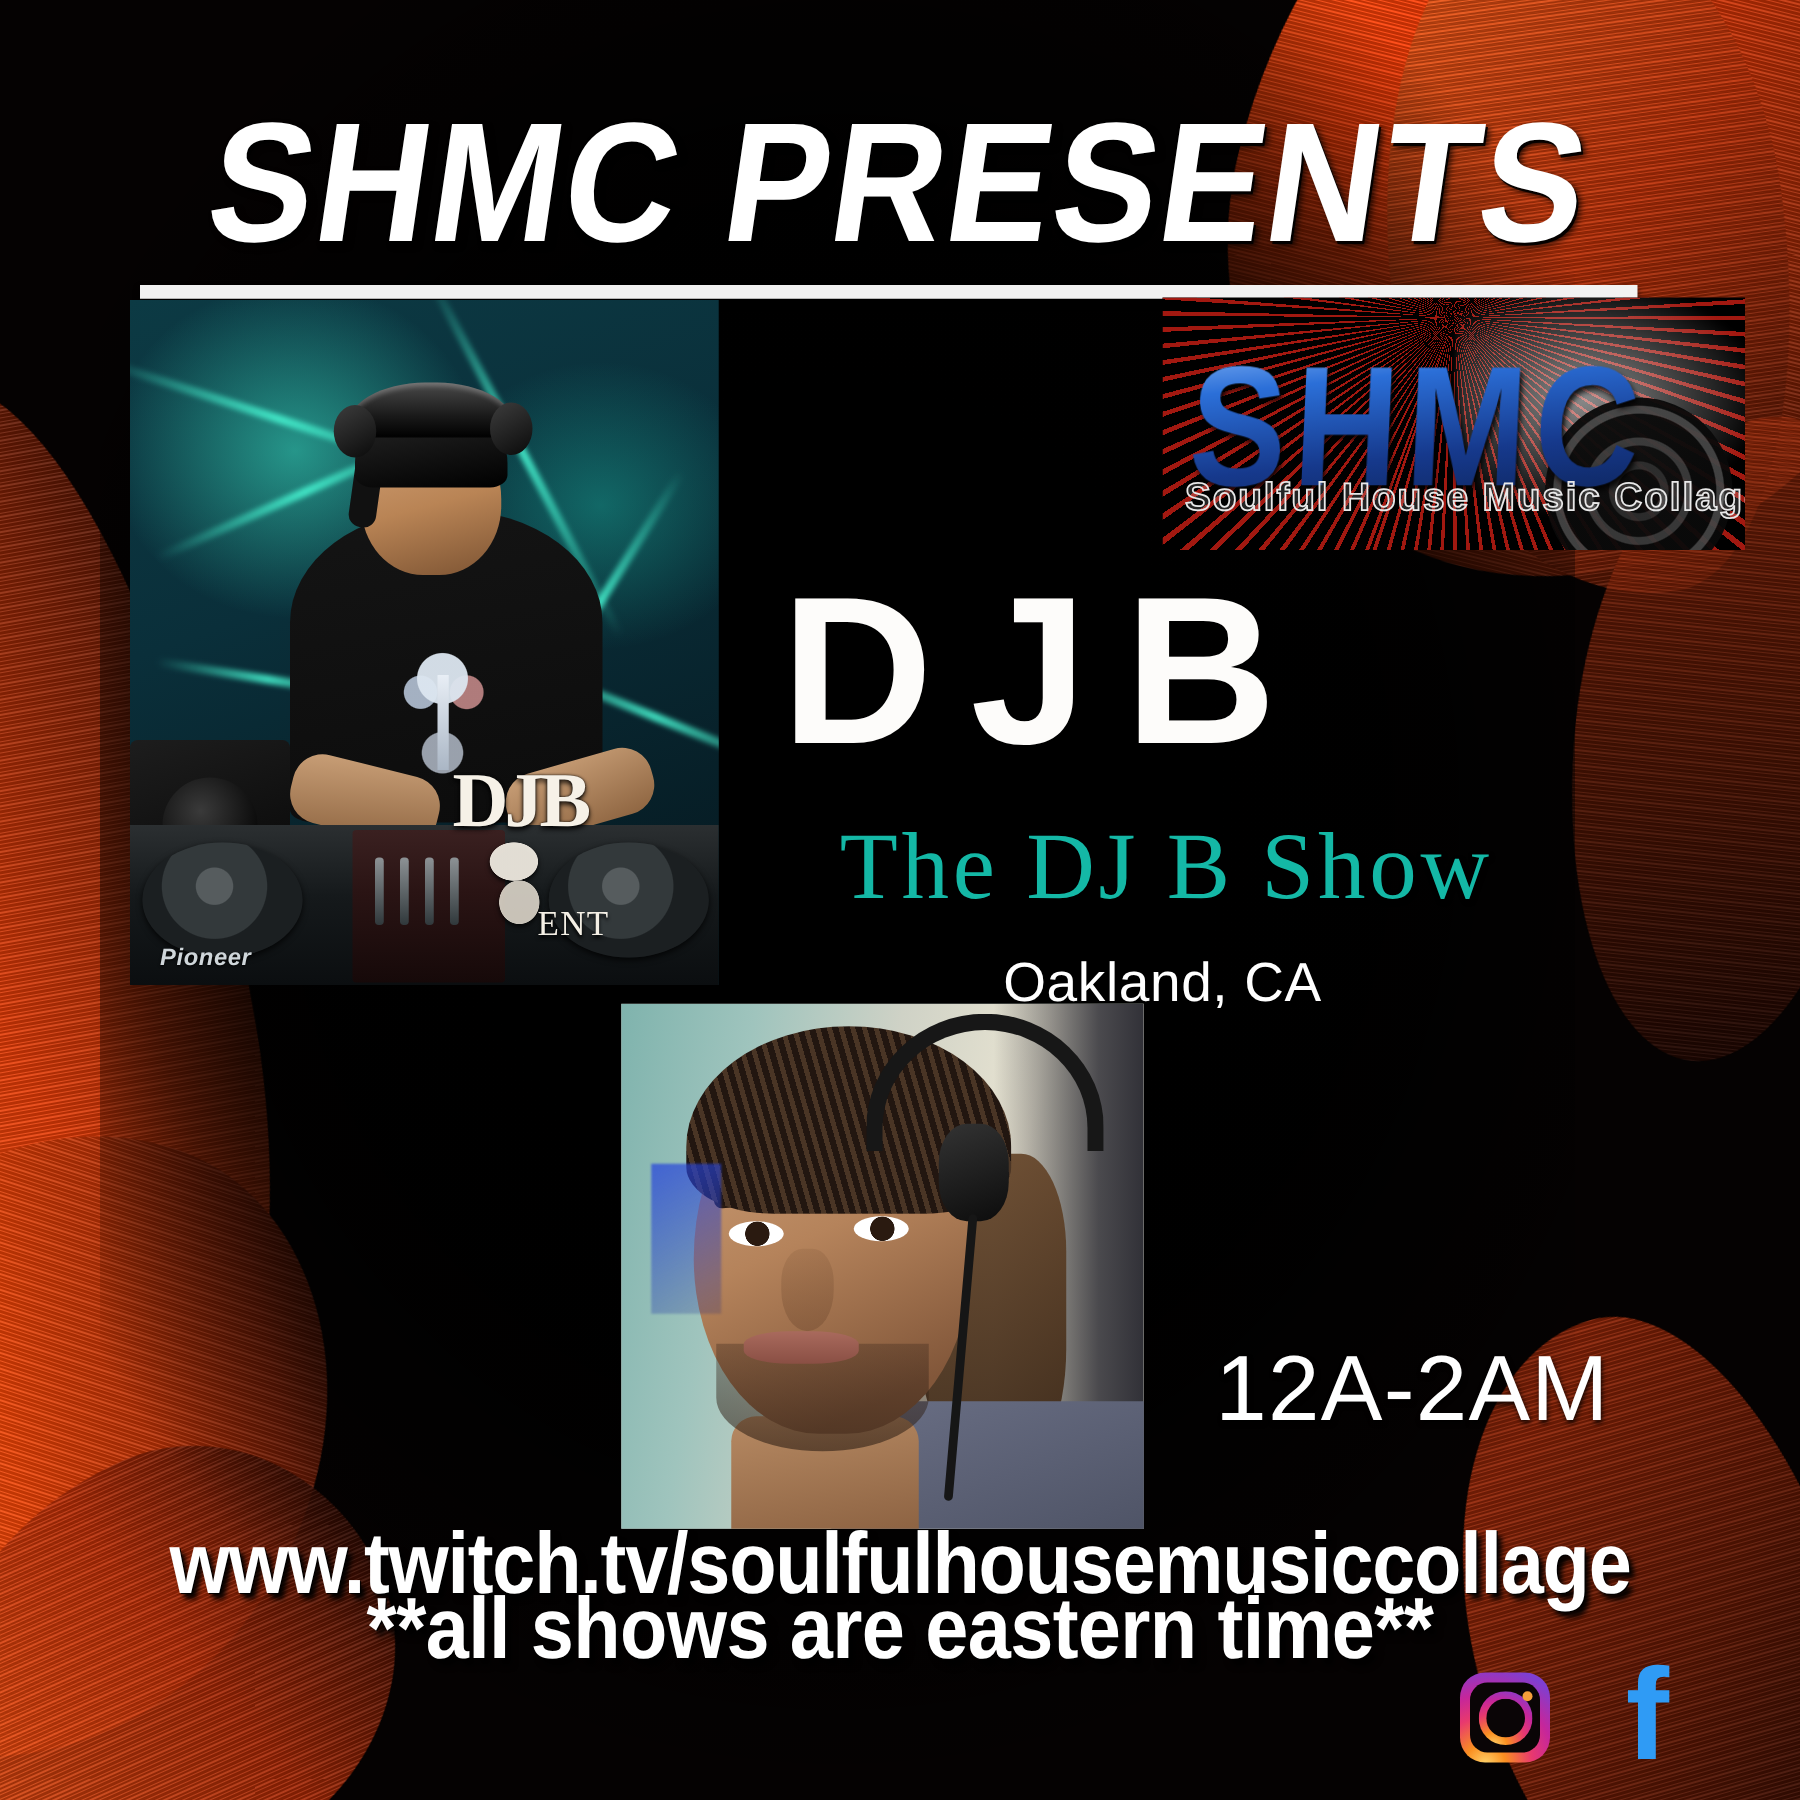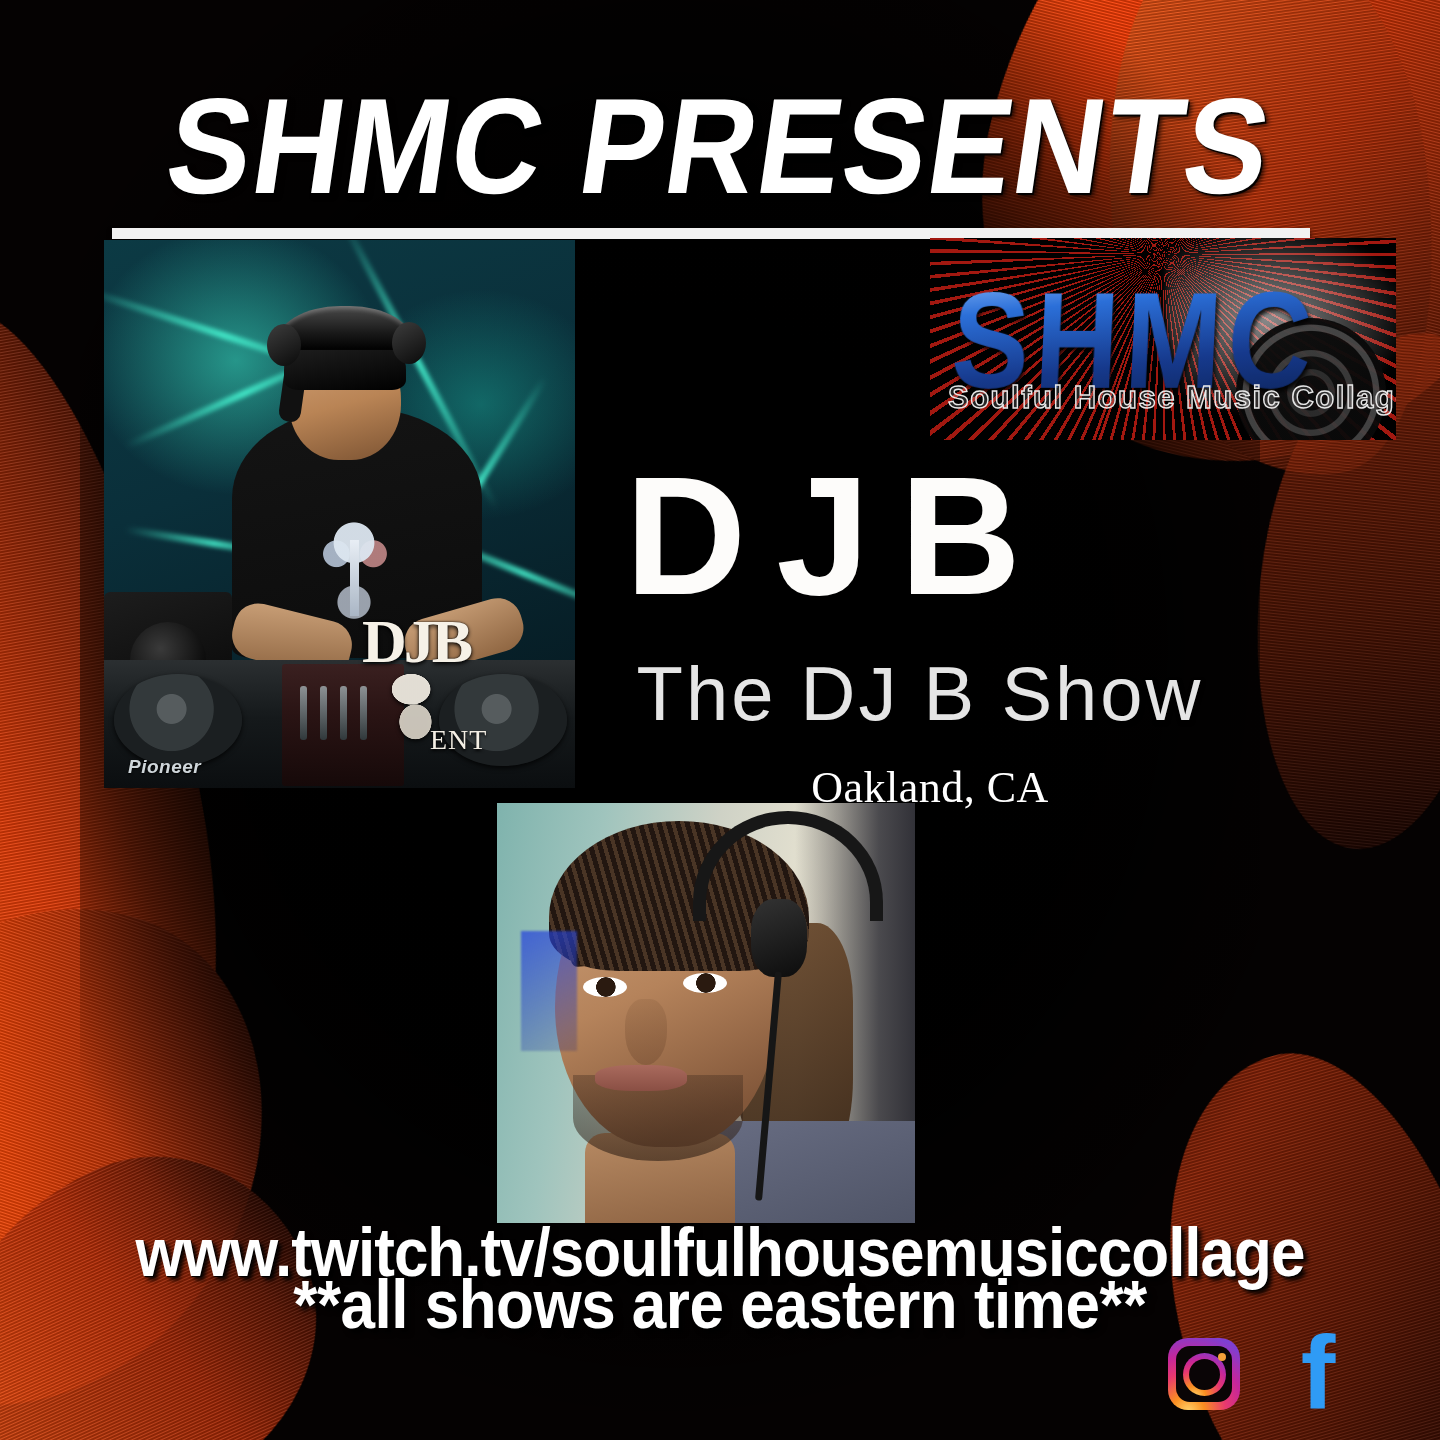--- a/index.html
+++ b/index.html
@@ -433,36 +433,36 @@
     font-family: "Liberation Sans", sans-serif;
     font-size: 168px;
     font-weight: bold;
     color: #fdfcfa;
     letter-spacing: 30px;
     line-height: 1;
     text-shadow: 2px 3px 5px rgba(0,0,0,0.85);
   }
   .show-title {
     position: absolute;
-    left: 580px; top: 650px;
+    left: 593px; top: 650px;
     width: 680px;
     text-align: center;
-    font-family: Liberation Sans, sans-serif;
+    font-family: Liberation Serif, serif;
     font-size: 76px;
     font-weight: 400;
-    color: #e5e5e5;
+    color: #14b8a6;
     letter-spacing: 3px;
     text-shadow: 1px 2px 4px rgba(0,0,0,0.85);
   }
   .show-city {
     position: absolute;
     left: 600px; top: 762px;
     width: 660px;
     text-align: center;
-    font-family: Liberation Serif, serif;
+    font-family: Liberation Sans, sans-serif;
     font-size: 44px;
     color: #fff;
     letter-spacing: 0.5px;
     text-shadow: 1px 2px 3px rgba(0,0,0,0.85);
   }
 
   
   .photo-portrait {
     position: absolute;
     left: 497px; top: 803px;
@@ -782,20 +782,21 @@
     <div class="pp-eye e2"></div>
     <div class="pp-nose"></div>
     <div class="pp-lip"></div>
     <div class="pp-hair"></div>
     <div class="pp-phones-band"></div>
     <div class="pp-phones-cup"></div>
     <div class="pp-cord"></div>
     <div class="pp-blue-glitch"></div>
   </div>
 
+  <div class="sched-time">12A-2AM</div>
 
   <div class="footer-url">www.twitch.tv/soulfulhousemusiccollage</div>
   <div class="footer-note">**all shows are eastern time**</div>
 
   <div class="social-ig">
     <div class="ig-ring"></div>
     <div class="ig-dot"></div>
   </div>
   <div class="social-fb">f</div>
 

